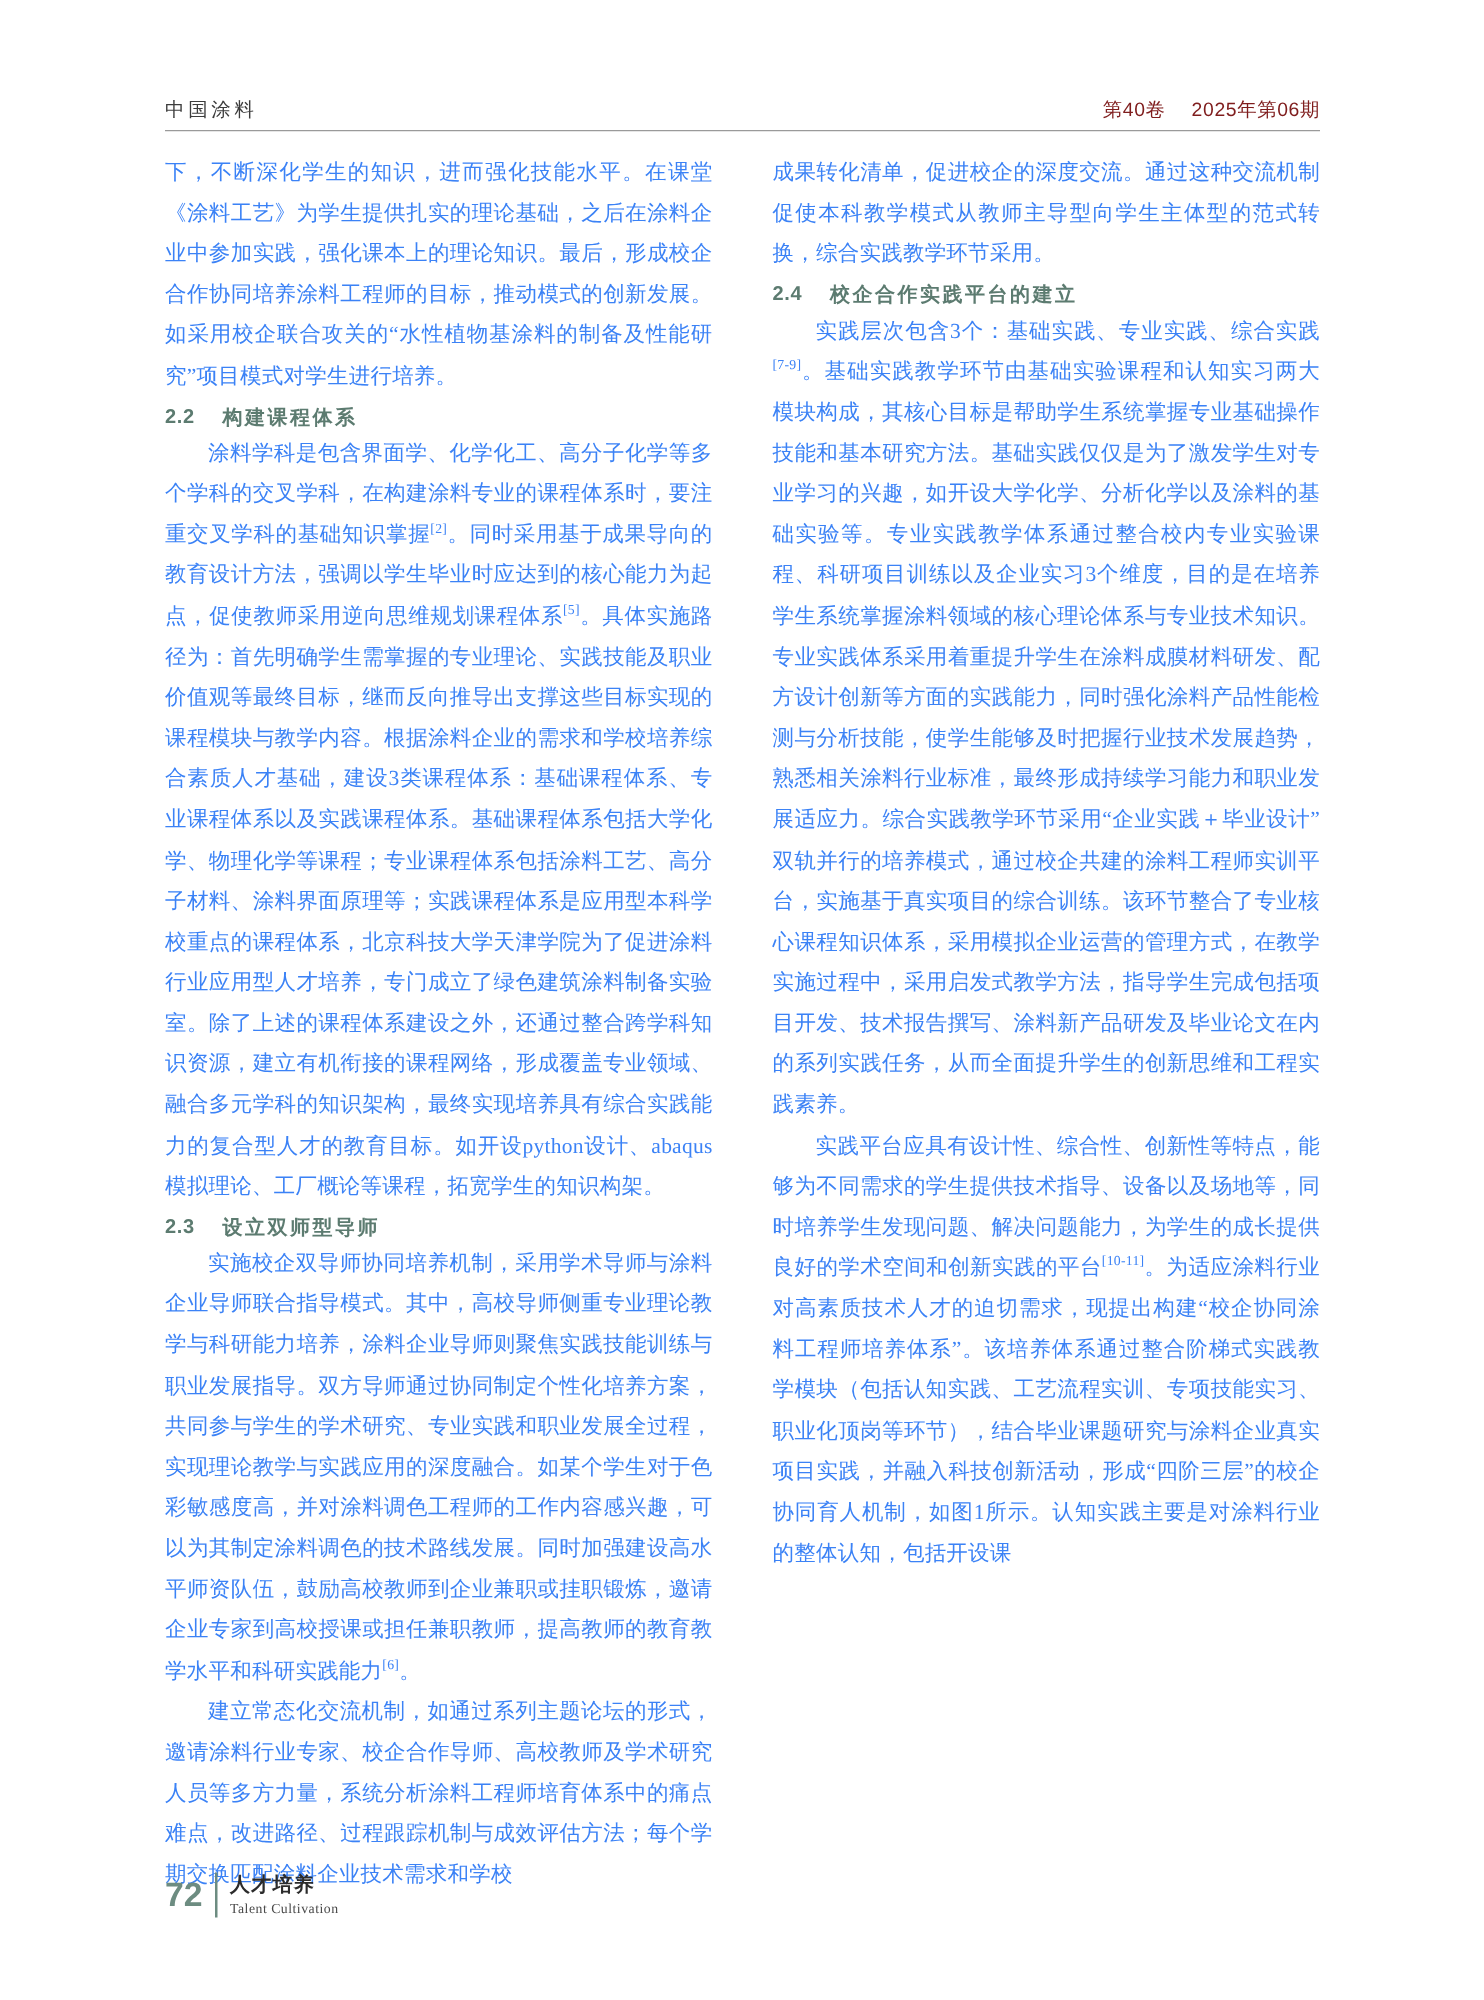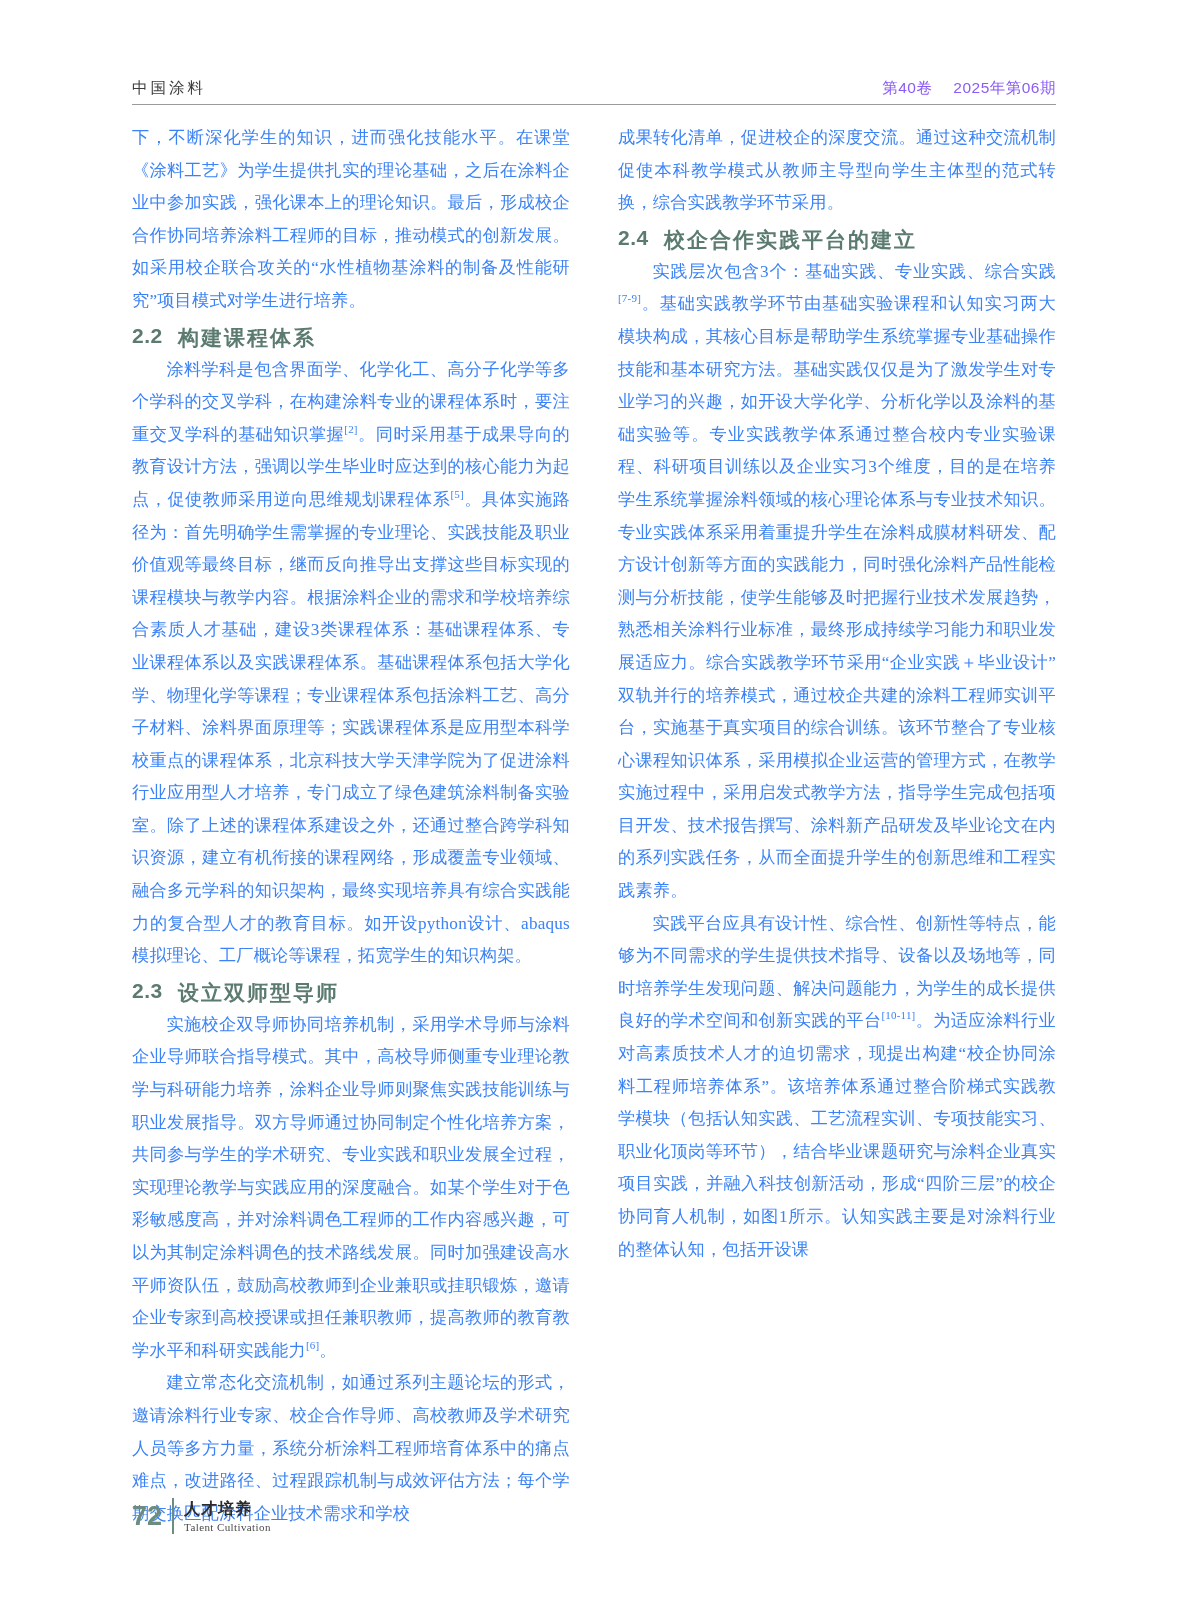--- a/index.html
+++ b/index.html
@@ -32,21 +32,21 @@
     font-size: 15.5px;
     color: #3c3c3c;
     letter-spacing: 0.5px;
   }
   .header-left {
     font-family: "Liberation Sans", sans-serif;
     letter-spacing: 3px;
   }
   .header-right {
     font-family: "Liberation Sans", sans-serif;
-    color: #8b5cf6;
+    color: #7f1d1d;
   }
   .header-right .vol { margin-right: 16px; }
   .header-rule {
     position: absolute;
     left: 132px;
     top: 104px;
     width: 924px;
     height: 1px;
     background: #9a9a9a;
   }
@@ -72,25 +72,25 @@
     text-align: justify;
     text-justify: inter-ideograph;
     text-indent: 2em;
     letter-spacing: 0.2px;
   }
   p.para.noindent { text-indent: 0; }
 
   .sec-head {
     margin: 6px 0 2px 0;
     display: flex;
-    align-items: flex-start;
+    align-items: center;
     font-family: "Liberation Sans", sans-serif;
     color: #5c7b70;
     font-weight: bold;
-    font-size: 21px;
+    font-size: 16px;
     letter-spacing: 0.5px;
   }
   .sec-num {
     width: 46px;
     flex: 0 0 46px;
   }
   .sec-title {
     letter-spacing: 2px;
     font-family: Liberation Mono, monospace;
   }

